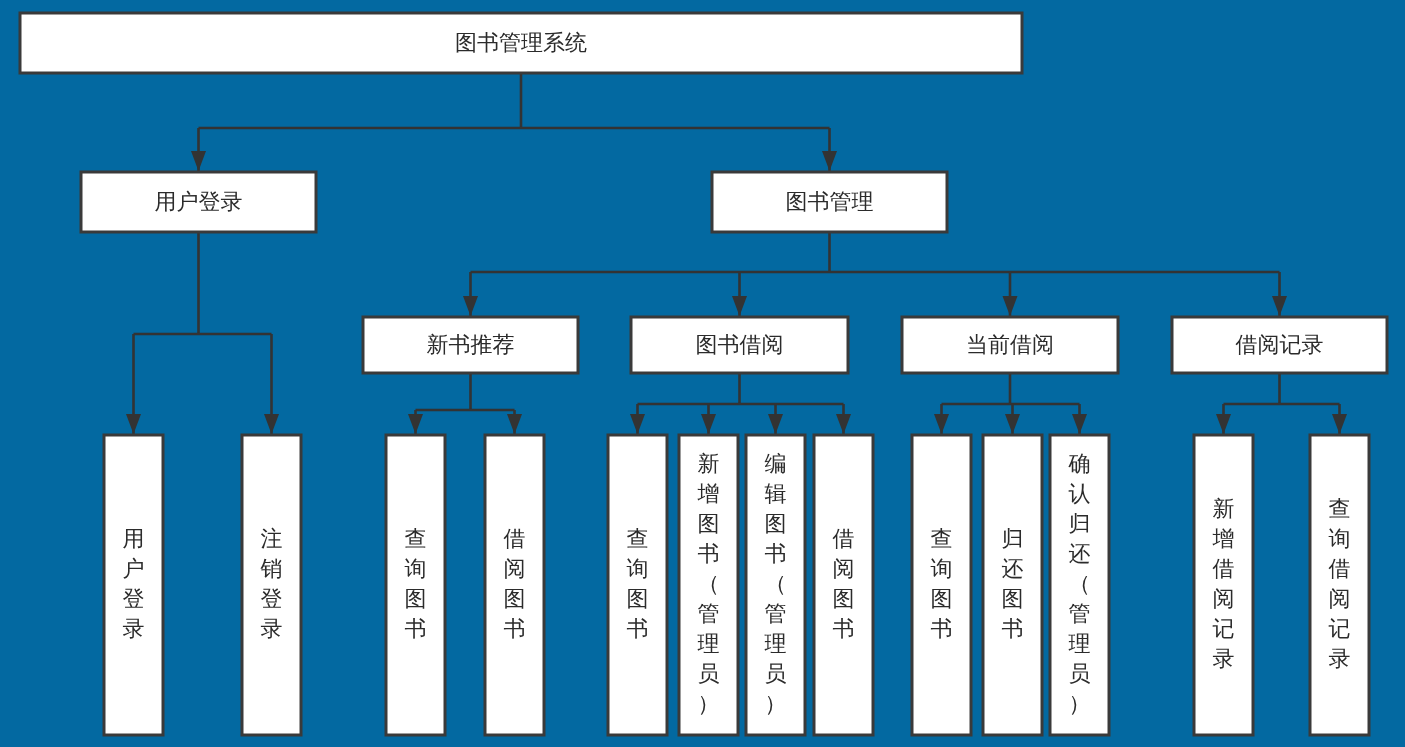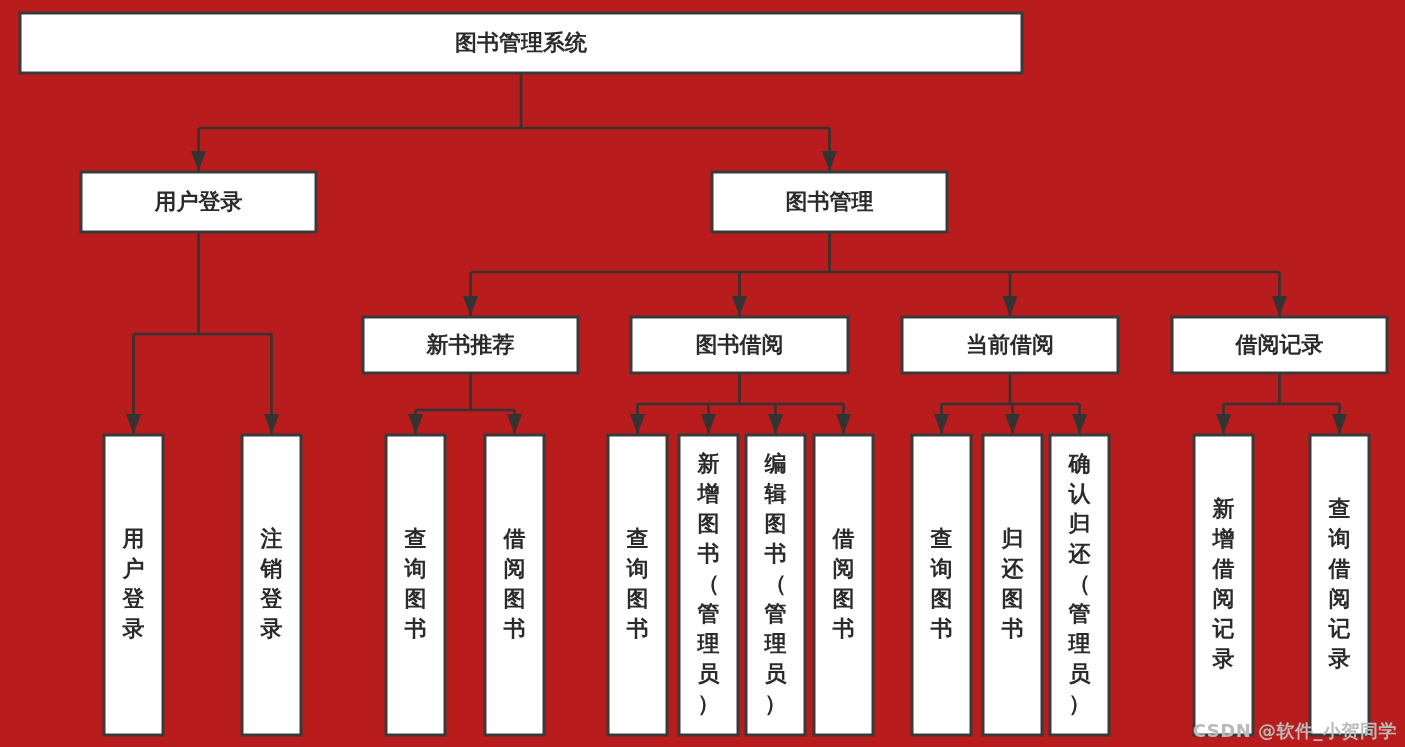--- a/index.html
+++ b/index.html
@@ -11,22 +11,21 @@
     width: 1405px;
     height: 747px;
     overflow: hidden;
     font-family: "DejaVu Sans", "Liberation Sans", sans-serif;
     position: relative;
   }
   #diagram-root {
     position: relative;
     width: 1405px;
     height: 747px;
-    background: #b91c1c;
-    font-weight: bold;
+    background: #0369a1;
   }
   svg.diagram-canvas {
     position: absolute;
     left: 0;
     top: 0;
     width: 1405px;
     height: 747px;
     display: block;
   }
   .node-box {
@@ -261,14 +260,13 @@
           <rect x="1310" y="435" width="59" height="300" class="node-box"></rect>
           <text x="1339.5" y="516" class="node-label-v">查</text>
           <text x="1339.5" y="546" class="node-label-v">询</text>
           <text x="1339.5" y="576" class="node-label-v">借</text>
           <text x="1339.5" y="606" class="node-label-v">阅</text>
           <text x="1339.5" y="636" class="node-label-v">记</text>
           <text x="1339.5" y="666" class="node-label-v">录</text>
         </g>
       </g>
   </svg>
-  <div class="watermark">CSDN @软件_小贺同学</div>
 </div>
 
 </body></html>

